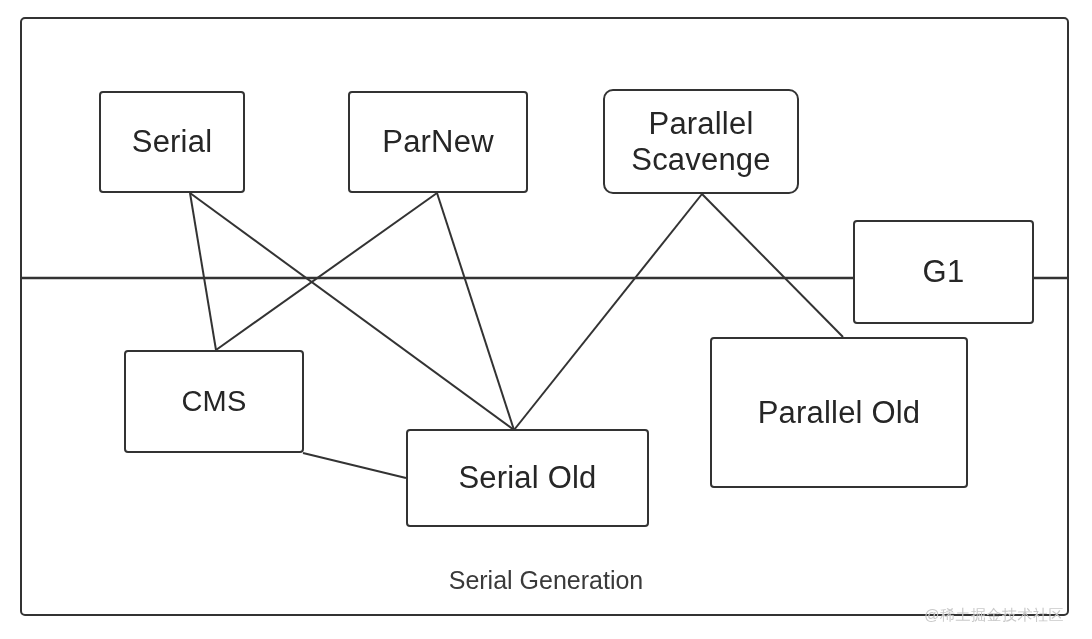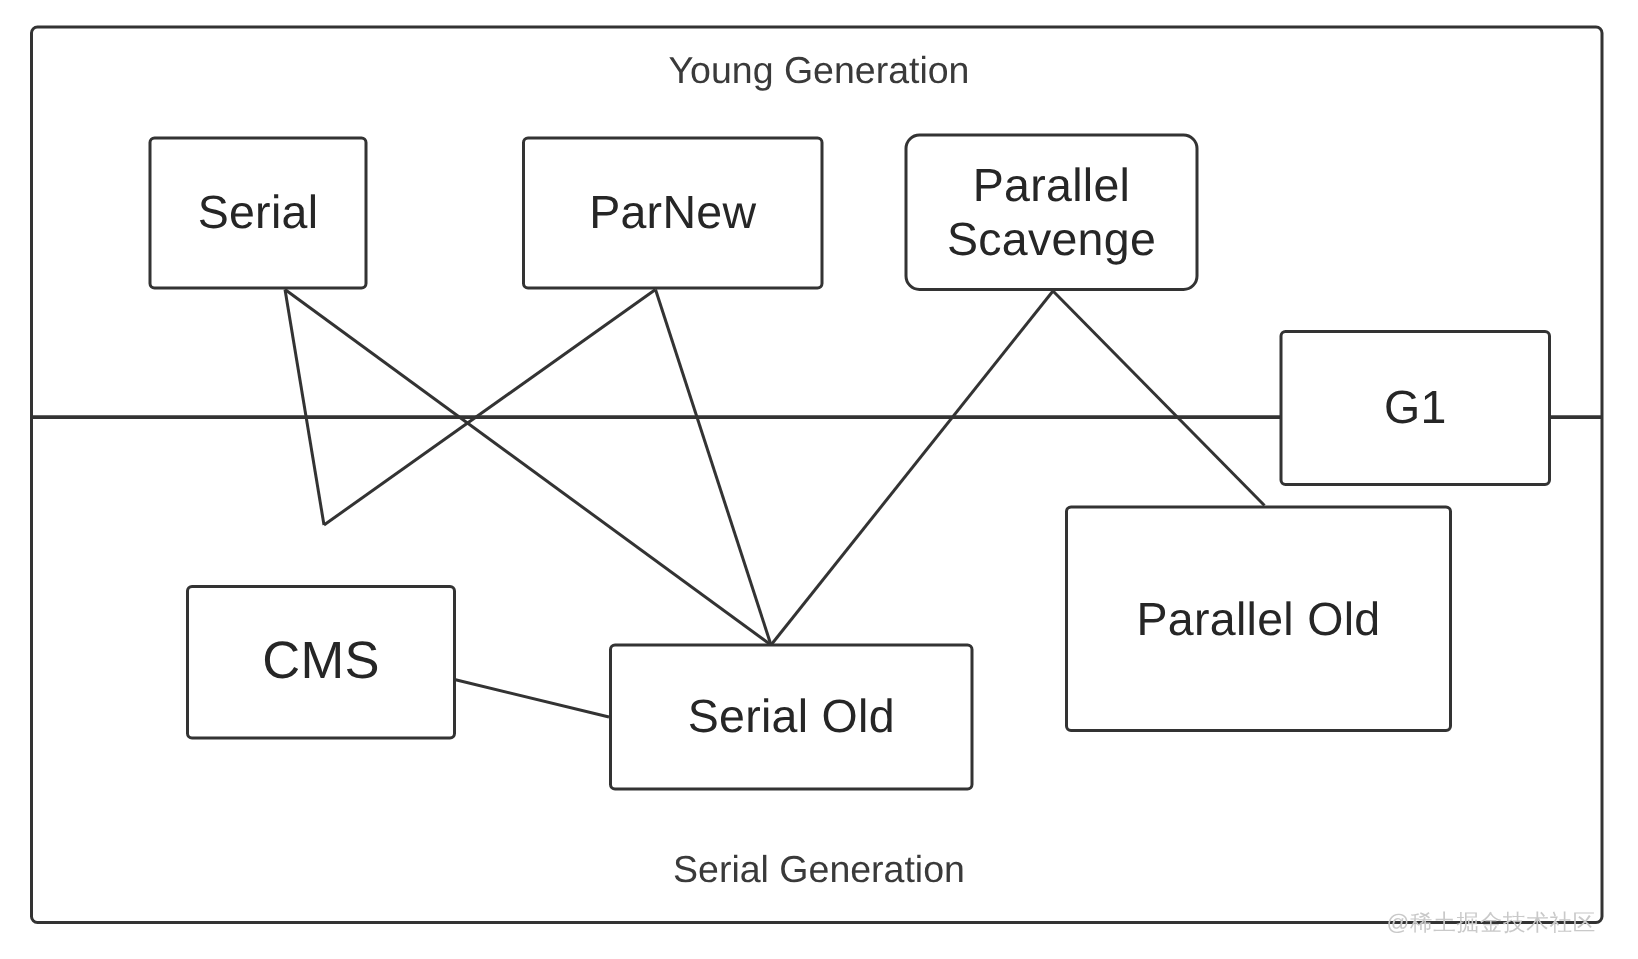--- a/index.html
+++ b/index.html
@@ -76,30 +76,29 @@
         <line x1="190" y1="193" x2="216" y2="350" stroke="#333333" stroke-width="2"></line>
         <line x1="190" y1="193" x2="514" y2="430" stroke="#333333" stroke-width="2"></line>
         <line x1="437" y1="193" x2="216" y2="350" stroke="#333333" stroke-width="2"></line>
         <line x1="437" y1="193" x2="514" y2="430" stroke="#333333" stroke-width="2"></line>
         <line x1="702" y1="194" x2="514" y2="430" stroke="#333333" stroke-width="2"></line>
         <line x1="702" y1="194" x2="843" y2="337" stroke="#333333" stroke-width="2"></line>
         <line x1="303" y1="453" x2="406" y2="478" stroke="#333333" stroke-width="2"></line>
       </g>
   </svg>
 
-  <div class="region-label" style="left:0; top:33px; width:1092px;">Young Generation</div>
 
   <div class="region-label" style="left:0; top:566px; width:1092px;">Serial Generation</div>
 
   <div id="boxes-layer">
       <div class="gc-box" style="left: 99px; top: 91px; width: 146px; height: 102px; font-size: 31px;">Serial</div>
-      <div class="gc-box" style="left: 348px; top: 91px; width: 201px; height: 102px; font-size: 31px;">ParNew</div>
+      <div class="gc-box" style="left: 348px; top: 91px; width: 180px; height: 102px; font-size: 31px;">ParNew</div>
       <div class="gc-box" style="left: 603px; top: 89px; width: 196px; height: 105px; font-size: 31px; border-radius: 10px;">Parallel
 Scavenge</div>
       <div class="gc-box" style="left: 853px; top: 220px; width: 181px; height: 104px; font-size: 31px;">G1</div>
-      <div class="gc-box" style="left: 124px; top: 350px; width: 180px; height: 103px; font-size: 35px; margin-top: 40px;">CMS</div>
+      <div class="gc-box" style="left: 124px; top: 350px; width: 180px; height: 103px; font-size: 29px;">CMS</div>
       <div class="gc-box" style="left: 406px; top: 429px; width: 243px; height: 98px; font-size: 31px;">Serial Old</div>
       <div class="gc-box" style="left: 710px; top: 337px; width: 258px; height: 151px; font-size: 31px;">Parallel Old</div>
     </div>
 
   <div id="watermark">@稀土掘金技术社区</div>
 
 </div>
 
 </body></html>

